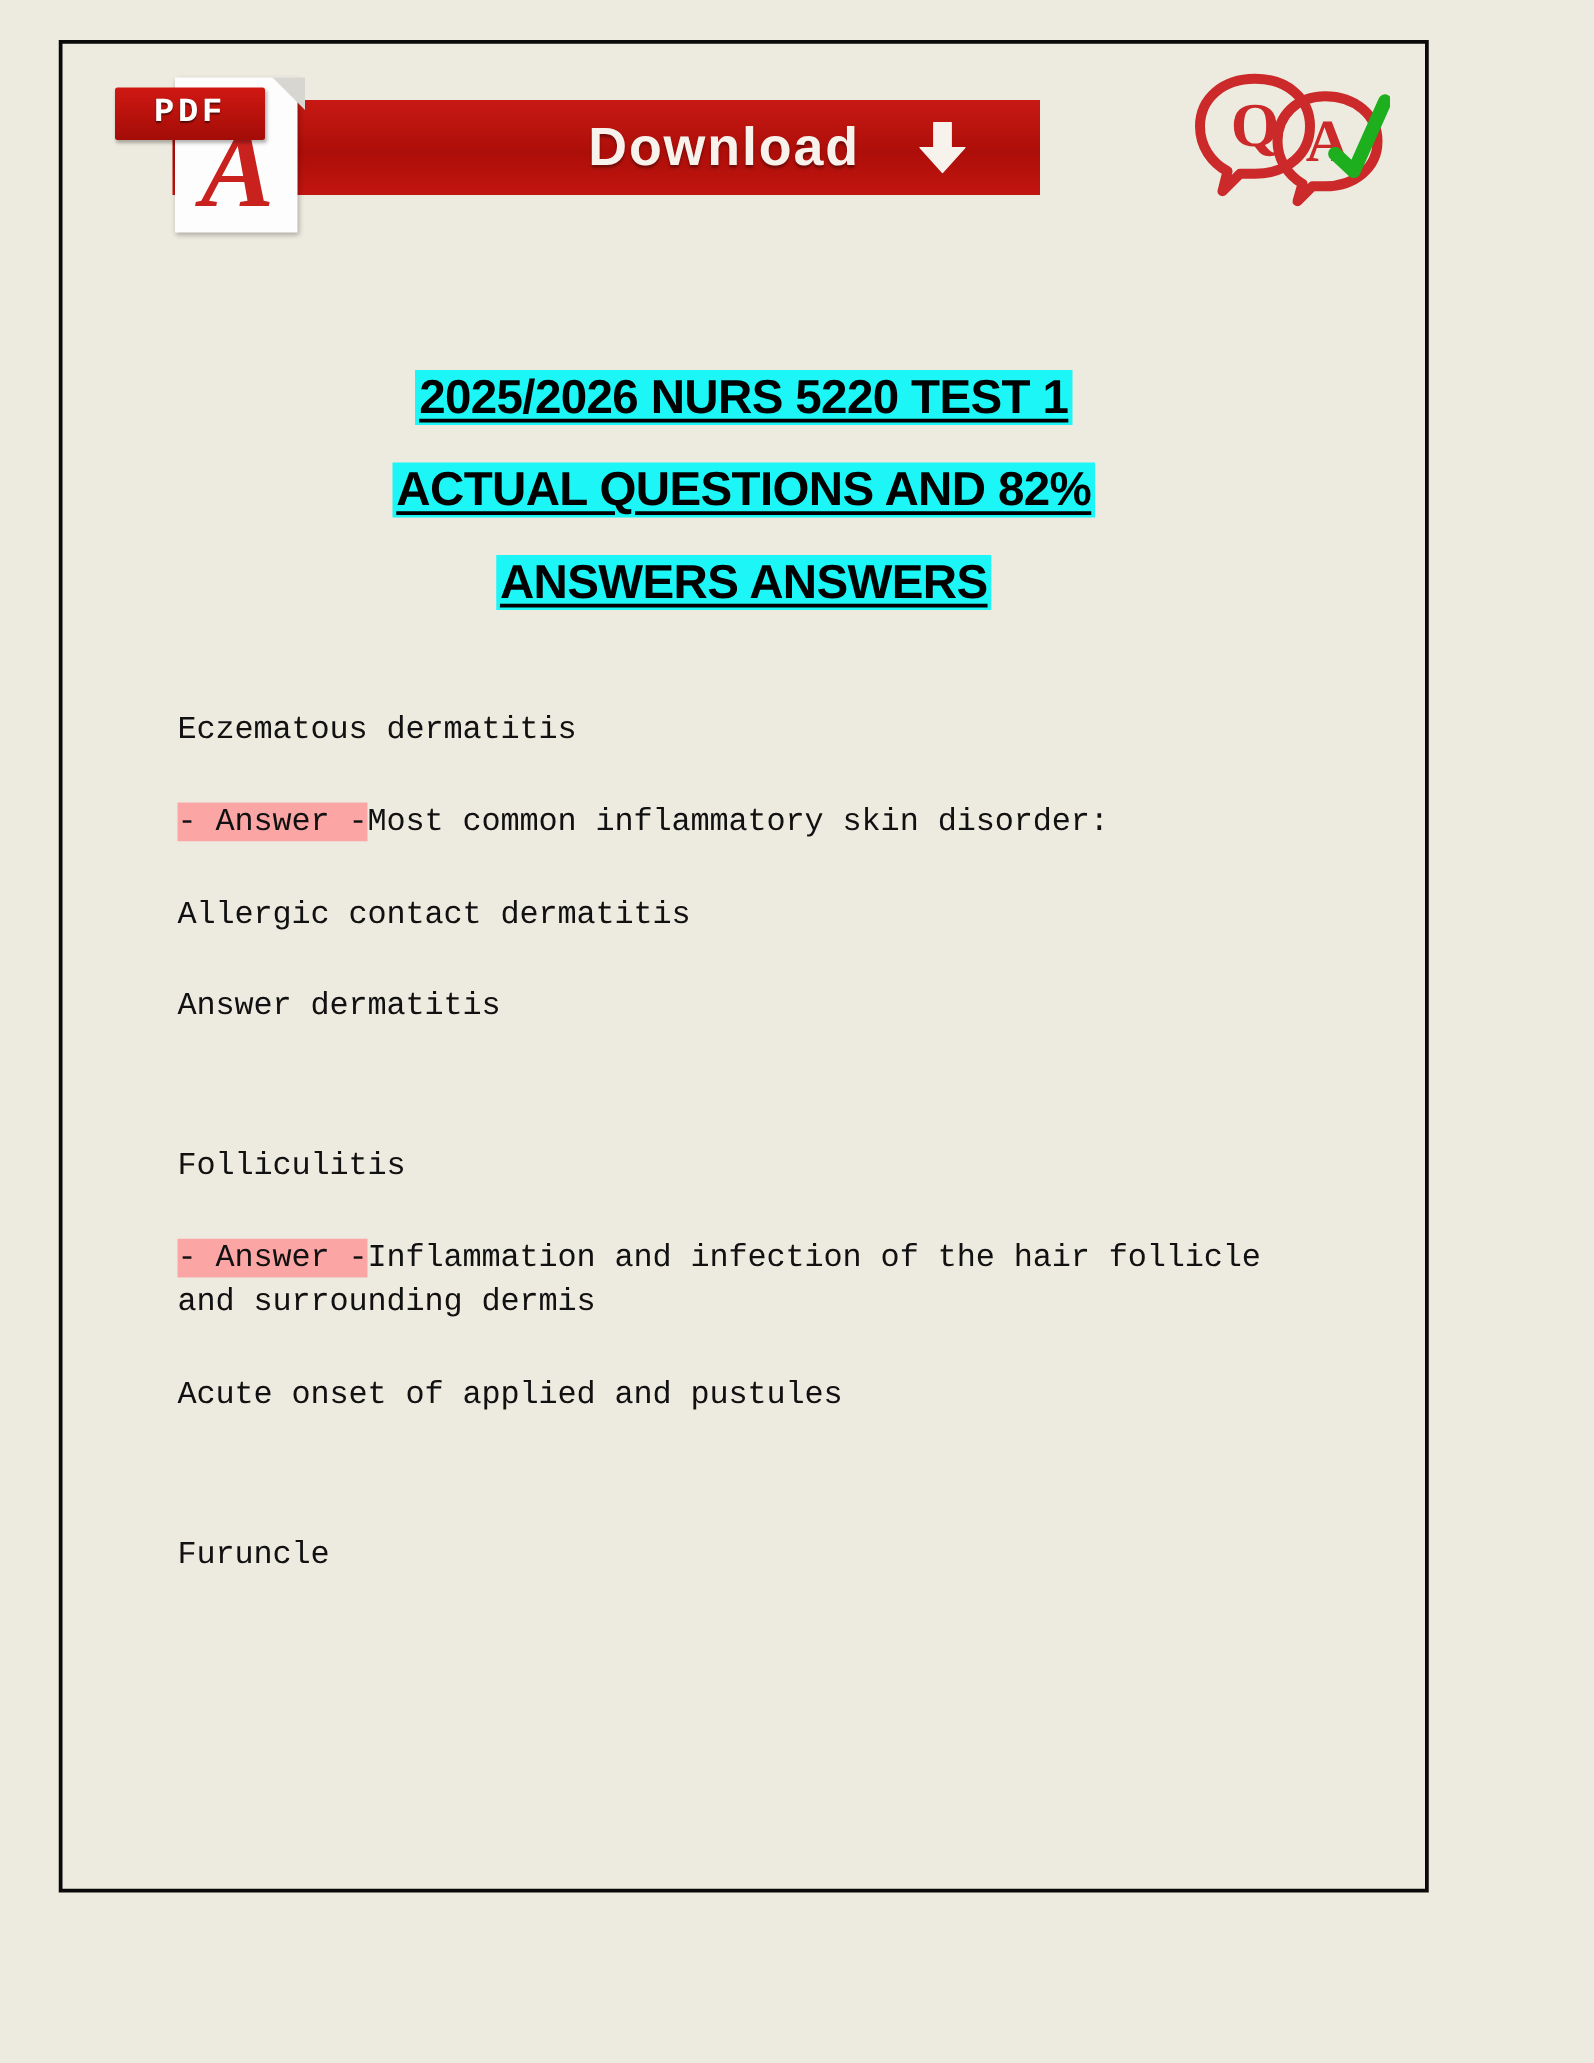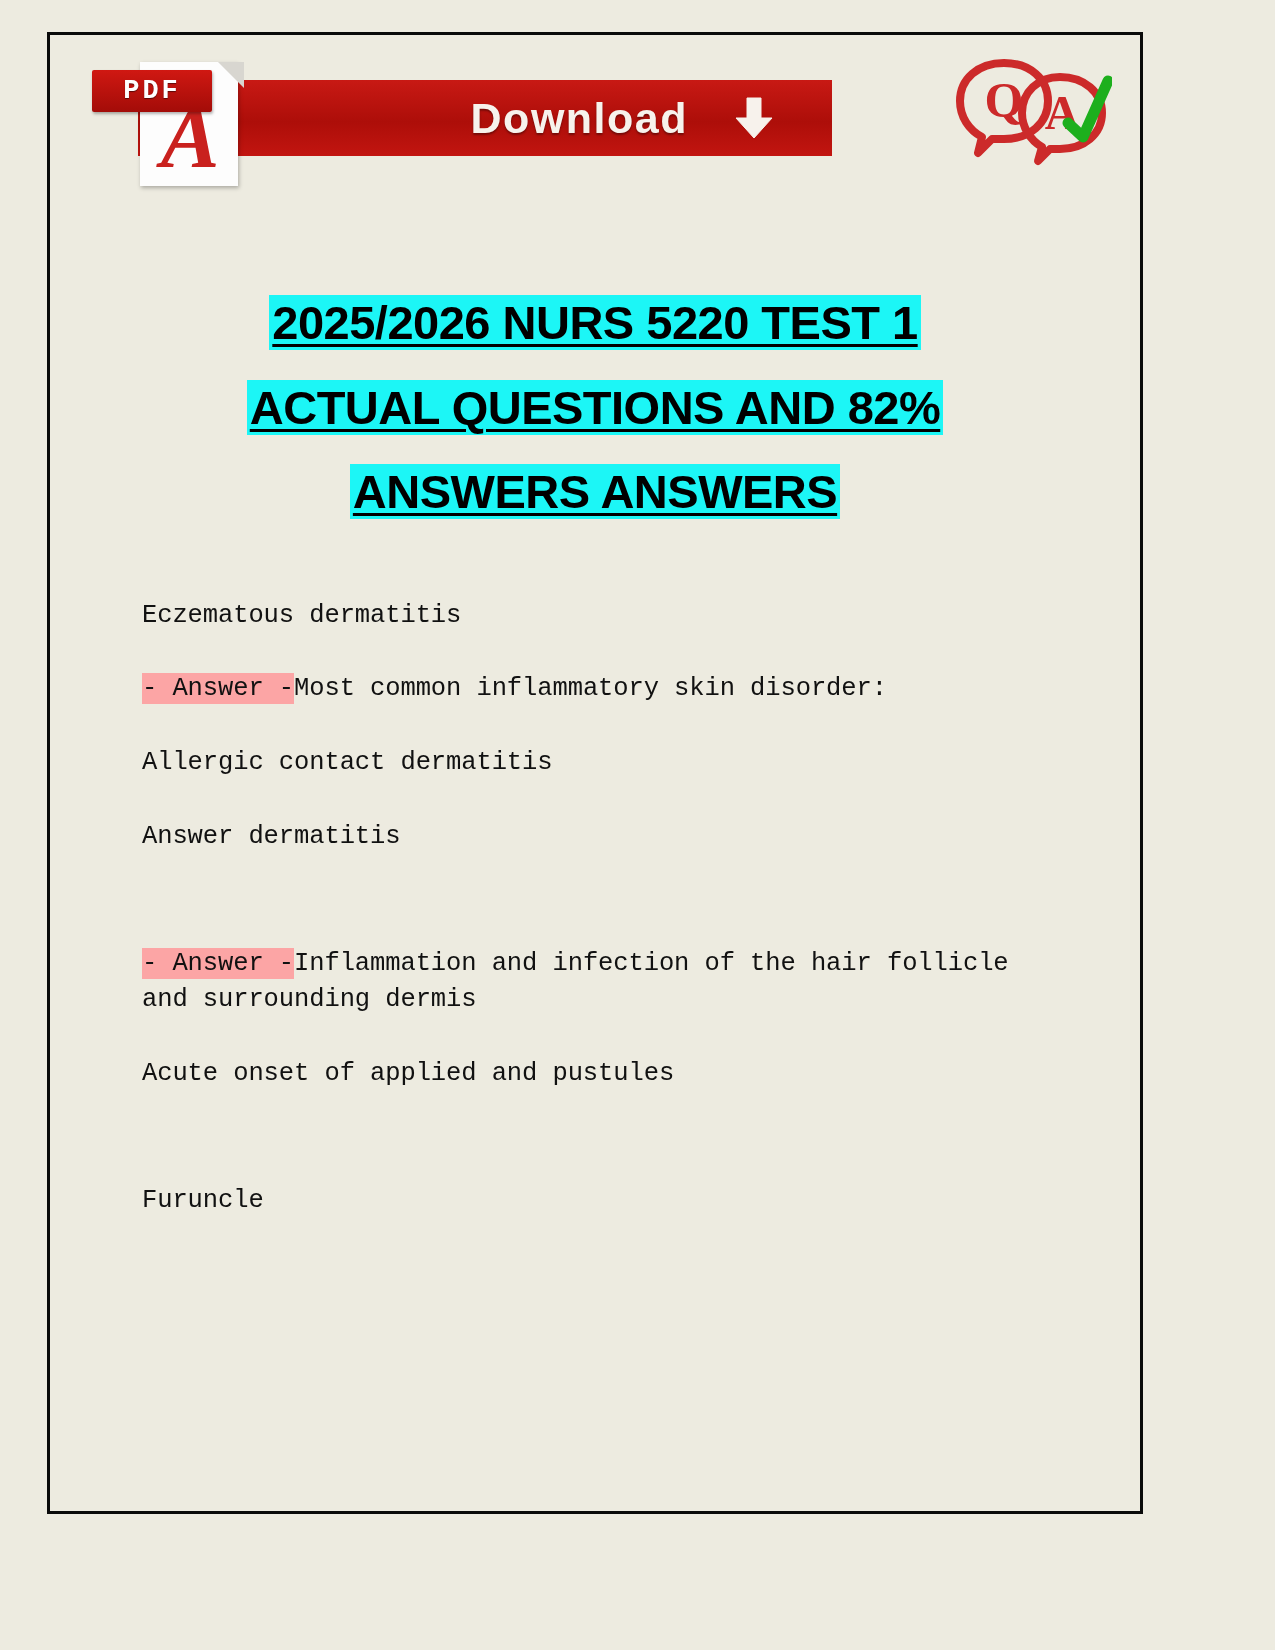--- a/index.html
+++ b/index.html
@@ -135,21 +135,21 @@
   .title-line {
     display: block;
     margin: 0 auto 30px auto;
     text-align: center;
   }
   .title-line span.hl {
     background: #1CF6F6;
     color: #000000;
     font-family: "Liberation Sans", sans-serif;
     font-weight: bold;
-    font-size: 47px;
+    font-size: 38px;
     line-height: 1.16;
     letter-spacing: -0.5px;
     text-decoration: underline;
     text-underline-offset: 5px;
     text-decoration-thickness: 3px;
     box-decoration-break: clone;
     -webkit-box-decoration-break: clone;
     padding: 1px 3px;
     white-space: nowrap;
   }
@@ -227,20 +227,21 @@
 
     <p class="para tight">Eczematous dermatitis</p>
 
     <p class="para tight">
       <span class="answer-tag">- Answer -</span><span>Most common inflammatory skin disorder:</span>
     </p>
 
     <p class="para tight">Allergic contact dermatitis</p>
     <p class="para gap">Answer dermatitis</p>
 
+    <p class="para tight">Folliculitis</p>
 
     <p class="para tight">
       <span class="answer-tag">- Answer -</span><span>Inflammation and infection of the hair follicle and surrounding dermis</span>
     </p>
 
     <p class="para gap">Acute onset of applied and pustules</p>
 
     <p class="para tight">Furuncle</p>
 
   </div>

